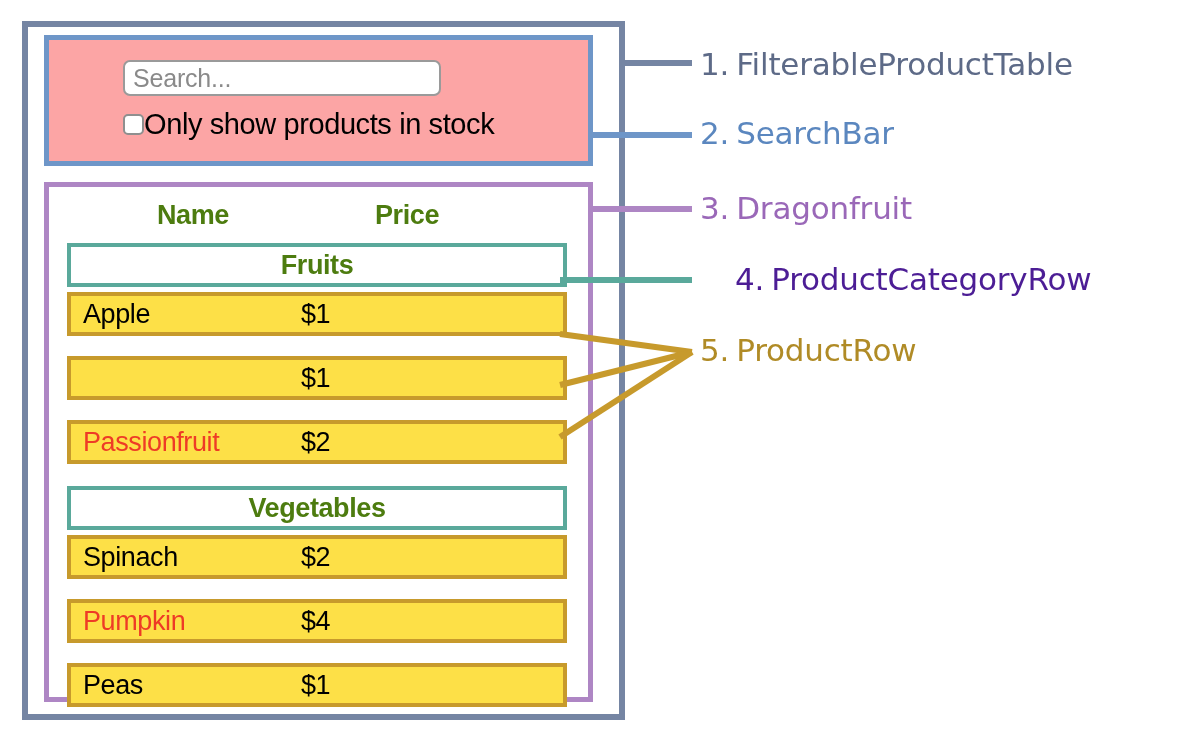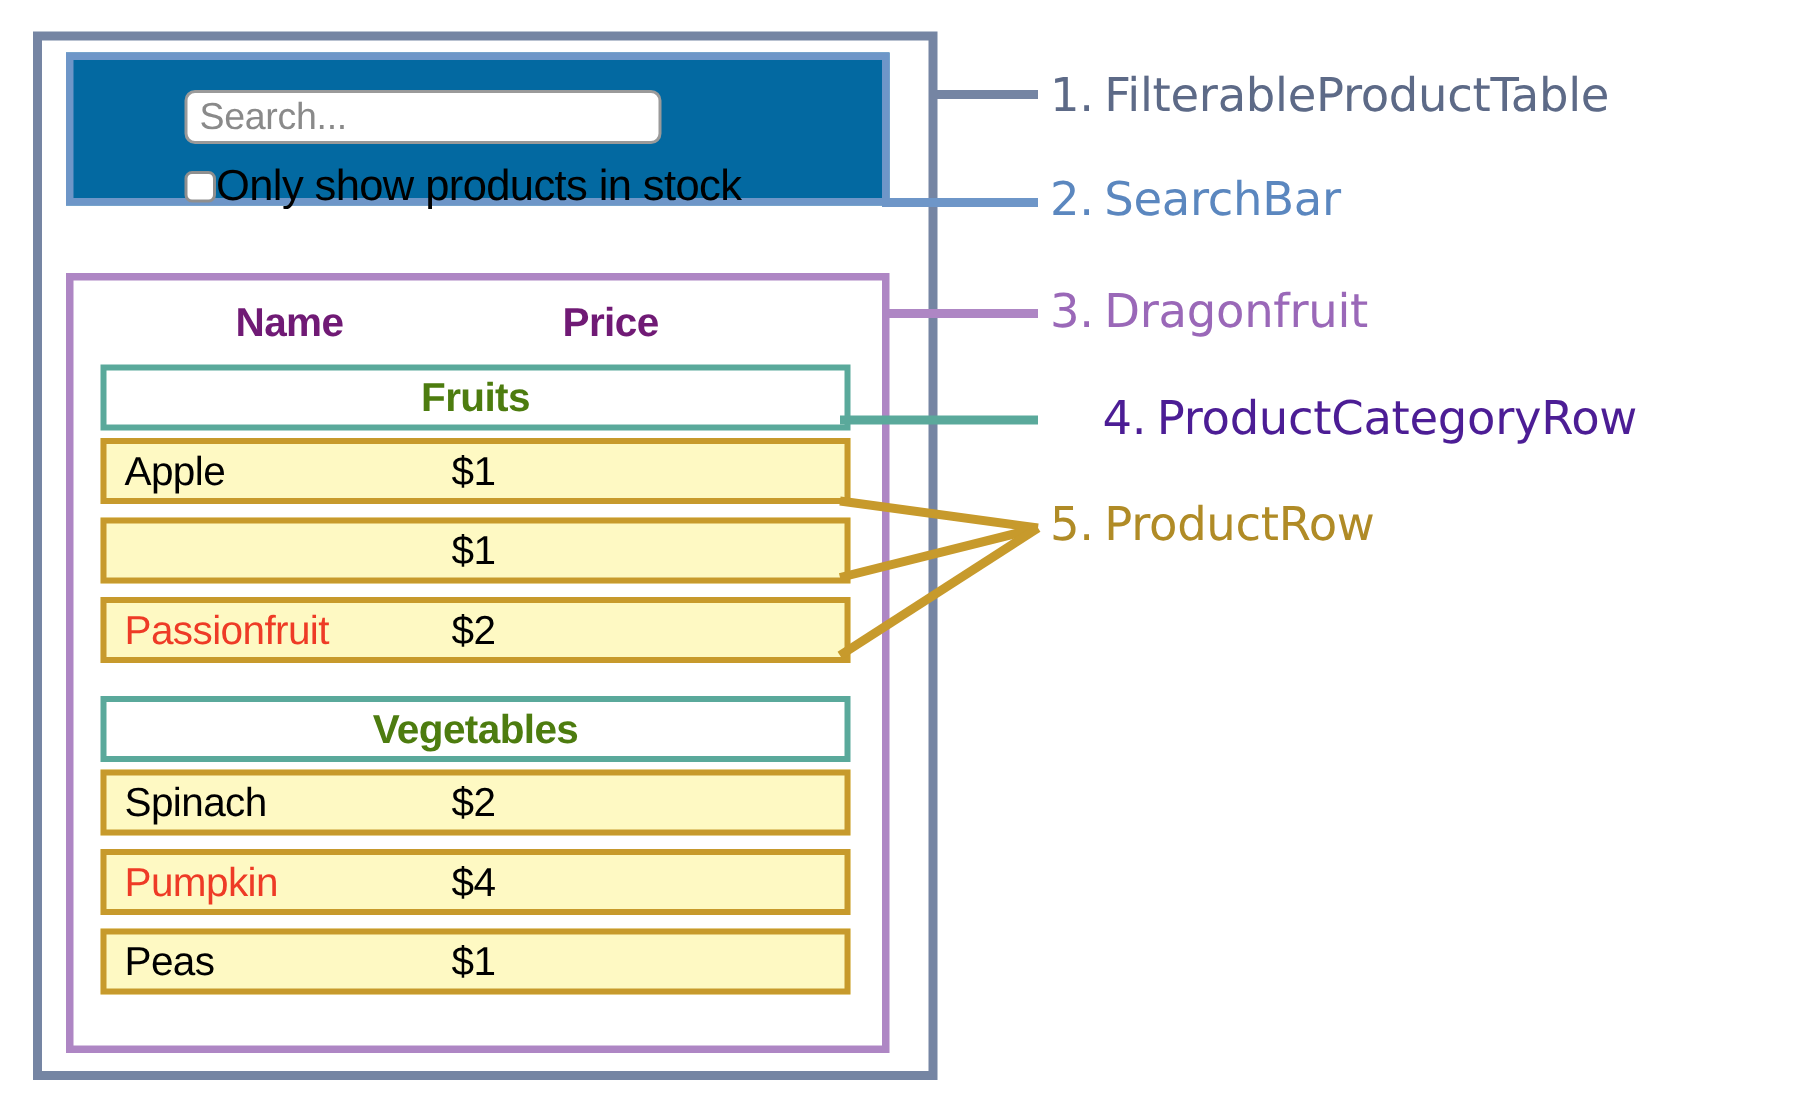--- a/index.html
+++ b/index.html
@@ -25,24 +25,24 @@
     box-sizing: border-box;
     border: 6px solid #7585a3;
     background: #ffffff;
   }
 
   .searchbar-frame {
     position: absolute;
     left: 16px;
     top: 8px;
     width: 549px;
-    height: 102px;
+    height: 131px;
     box-sizing: border-box;
     border: 5px solid #6e96c8;
-    background: #0369a1;
+    background: #fca5a5;
   }
 
   .search-input {
     position: absolute;
     left: 74px;
     top: 20px;
     width: 318px;
     height: 36px;
     box-sizing: border-box;
     border: 2px solid #9a9a9a;
@@ -96,21 +96,21 @@
   .table-head {
     position: absolute;
     left: 0;
     top: 8px;
     width: 100%;
     height: 40px;
     display: flex;
     align-items: center;
     font-weight: bold;
     font-size: 27px;
-    color: #701a75;
+    color: #4d7c0f;
     letter-spacing: -0.4px;
   }
   .th-name { position: absolute; left: 108px; }
   .th-price { position: absolute; left: 326px; }
 
   .rows {
     position: absolute;
     left: 18px;
     top: 56px;
     width: 500px;
@@ -128,23 +128,23 @@
     font-weight: bold;
     font-size: 27px;
     color: #4d7c0f;
     letter-spacing: -0.4px;
   }
   .category-row.second { margin-top: 22px; }
 
   .product-row {
     box-sizing: border-box;
     border: 4px solid #c79a2c;
-    background: #fef9c3;
+    background: #fde047;
     height: 44px;
-    margin-bottom: 9px;
+    margin-bottom: 20px;
     display: flex;
     align-items: center;
     position: relative;
     font-size: 27px;
     color: #000000;
     letter-spacing: -0.4px;
     padding-left: 27px;
   }
   .product-row .pname { position: absolute; left: 12px; }
   .product-row .pprice { position: absolute; left: 230px; }

